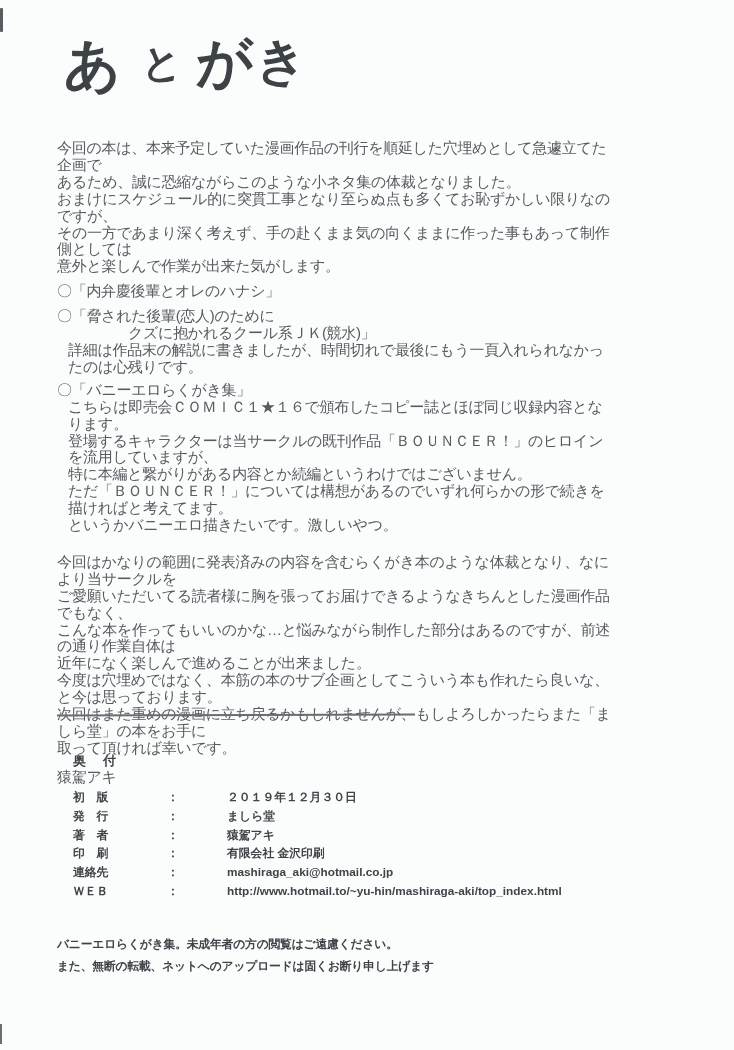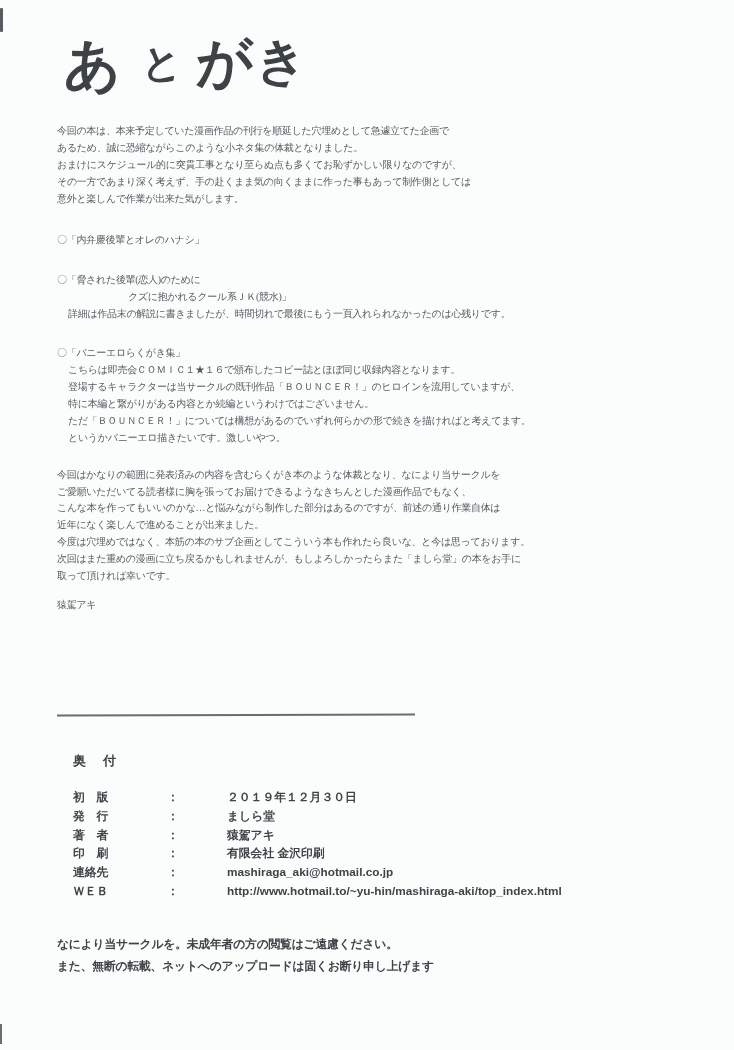--- a/index.html
+++ b/index.html
@@ -31,28 +31,27 @@
     white-space: nowrap;
   }
   .title .ch { display:inline-block; line-height:1; }
   .title .c0 { font-size:56px; transform: rotate(2deg); }
   .title .c1 { font-size:40px; margin-left:20px; vertical-align:6px; transform: rotate(-3deg); }
   .title .c2 { font-size:56px; margin-left:14px; transform: rotate(1deg); }
   .title .c3 { font-size:50px; margin-left:2px; vertical-align:2px; }
 
   
   .afterword {
-    position:absolute; left:57px; top:123px; width:560px;
-    font-size:10px; line-height:16.9px; letter-spacing:-0.3px;
+    position:absolute; left:57px; top:140px; width:560px;
+    font-size:15px; line-height:16.9px; letter-spacing:-0.3px;
     color:#565b60;
-    font-family:Liberation Serif, serif;
   }
   .pre { white-space: pre-line; }
-  .afterword-section { margin-top:24px; }
-  .afterword-section.gap-lg { margin-top:22px; }
+  .afterword-section { margin-top:8px; }
+  .afterword-section.gap-lg { margin-top:6px; }
   .section-body { padding-left:11px; }
   .subheading-indent { padding-left:71px; }
   .closing { margin-top:20px; }
   .signature { margin-top:12px; }
 
   
   .divider {
     position:absolute; left:57px; top:714px; width:358px; height:2px;
     background:#686d71; transform: rotate(-0.2deg);
   }
@@ -159,16 +158,16 @@
       <span class="value">mashiraga_aki@hotmail.co.jp</span>
     </div>
 
     <div class="colophon-row">
       <span class="label">ＷＥＢ</span>
       <span class="sep">：</span>
       <span class="value">http://www.hotmail.to/~yu-hin/mashiraga-aki/top_index.html</span>
     </div>
   </div>
 
-  <div class="notice pre">なにより当サークルを。未成年者の方の閲覧はご遠慮ください。
+  <div class="notice pre">バニーエロらくがき集。未成年者の方の閲覧はご遠慮ください。
 また、無断の転載、ネットへのアップロードは固くお断り申し上げます</div>
 
 </div>
 
 </body></html>

